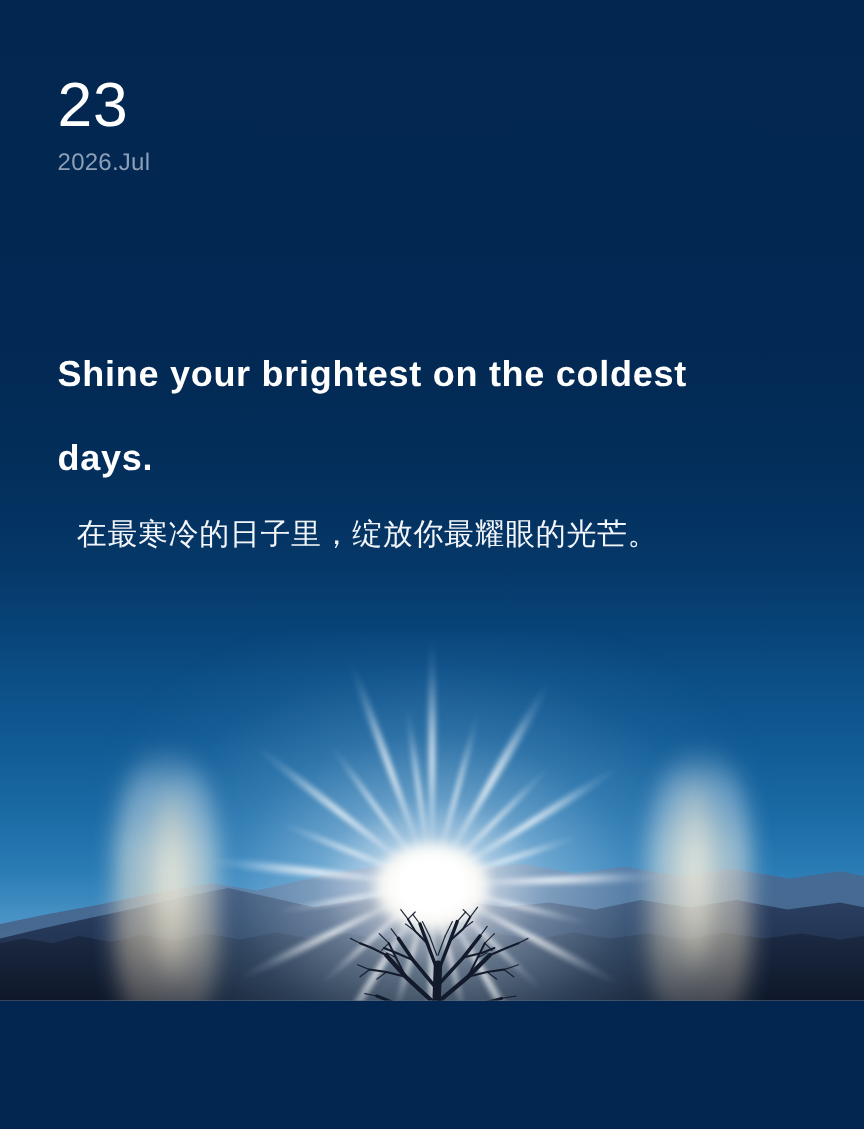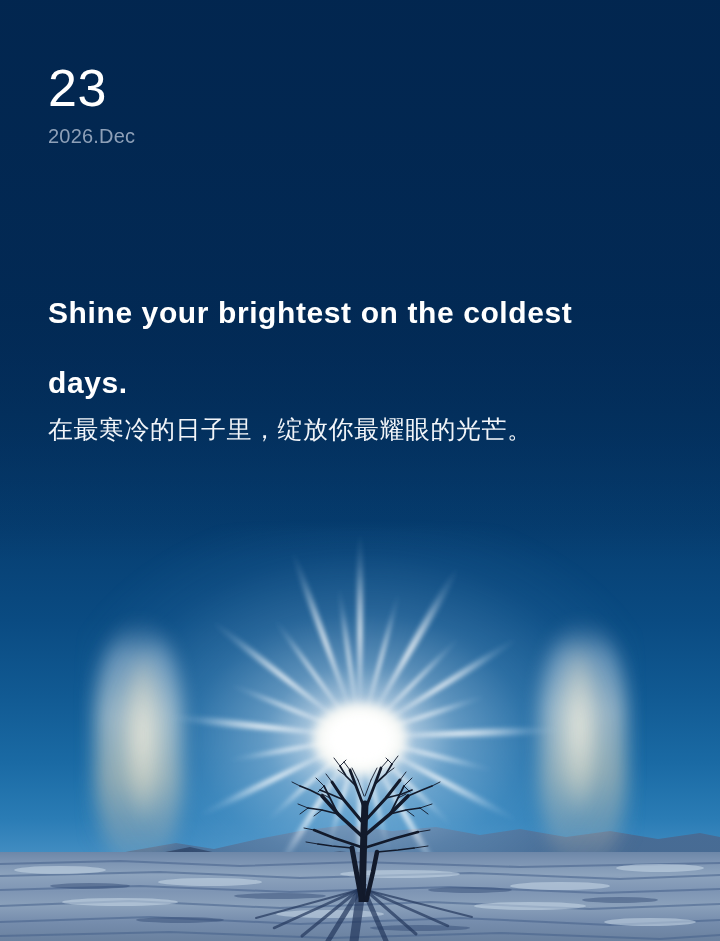--- a/index.html
+++ b/index.html
@@ -7,21 +7,21 @@
     padding: 0;
     background: #02264f;
   }
   body {
     font-family: "Liberation Sans", "DejaVu Sans", sans-serif;
   }
 
   .poster {
     position: relative;
     width: 720px;
-    height: 941px;
+    height: 834px;
     overflow: hidden;
     background: #404040;
   }
 
   
   .sky {
     position: absolute;
     inset: 0;
     background:
       linear-gradient(180deg,
@@ -234,21 +234,21 @@
   .subtitle {
     position: absolute;
     left: 48px;
     top: 412px;
     width: 620px;
     font-size: 25px;
     font-weight: 400;
     color: #f2f5f9;
     line-height: 34px;
     letter-spacing: 0.5px;
-    margin: 0;
+    margin: 16px;
   }
 </style>
 </head>
 <body>
 
 <div class="poster">
 
   <div class="sky"></div>
 
   <svg class="mountains" viewBox="0 0 720 160" preserveAspectRatio="none">
@@ -477,21 +477,21 @@
       </g>
     </g>
   </svg>
 
   <div class="sky-top-wash"></div>
 
   <div class="content">
 
     <div class="date-block">
       <div class="date-day">23</div>
-      <div class="date-month">2026.Dec</div>
+      <div class="date-month">2026.Jul</div>
     </div>
 
     <div class="headline">Shine your brightest on the coldest days.</div>
 
     <div class="subtitle">在最寒冷的日子里，绽放你最耀眼的光芒。</div>
 
   </div>
 </div>
 
 </body></html>

